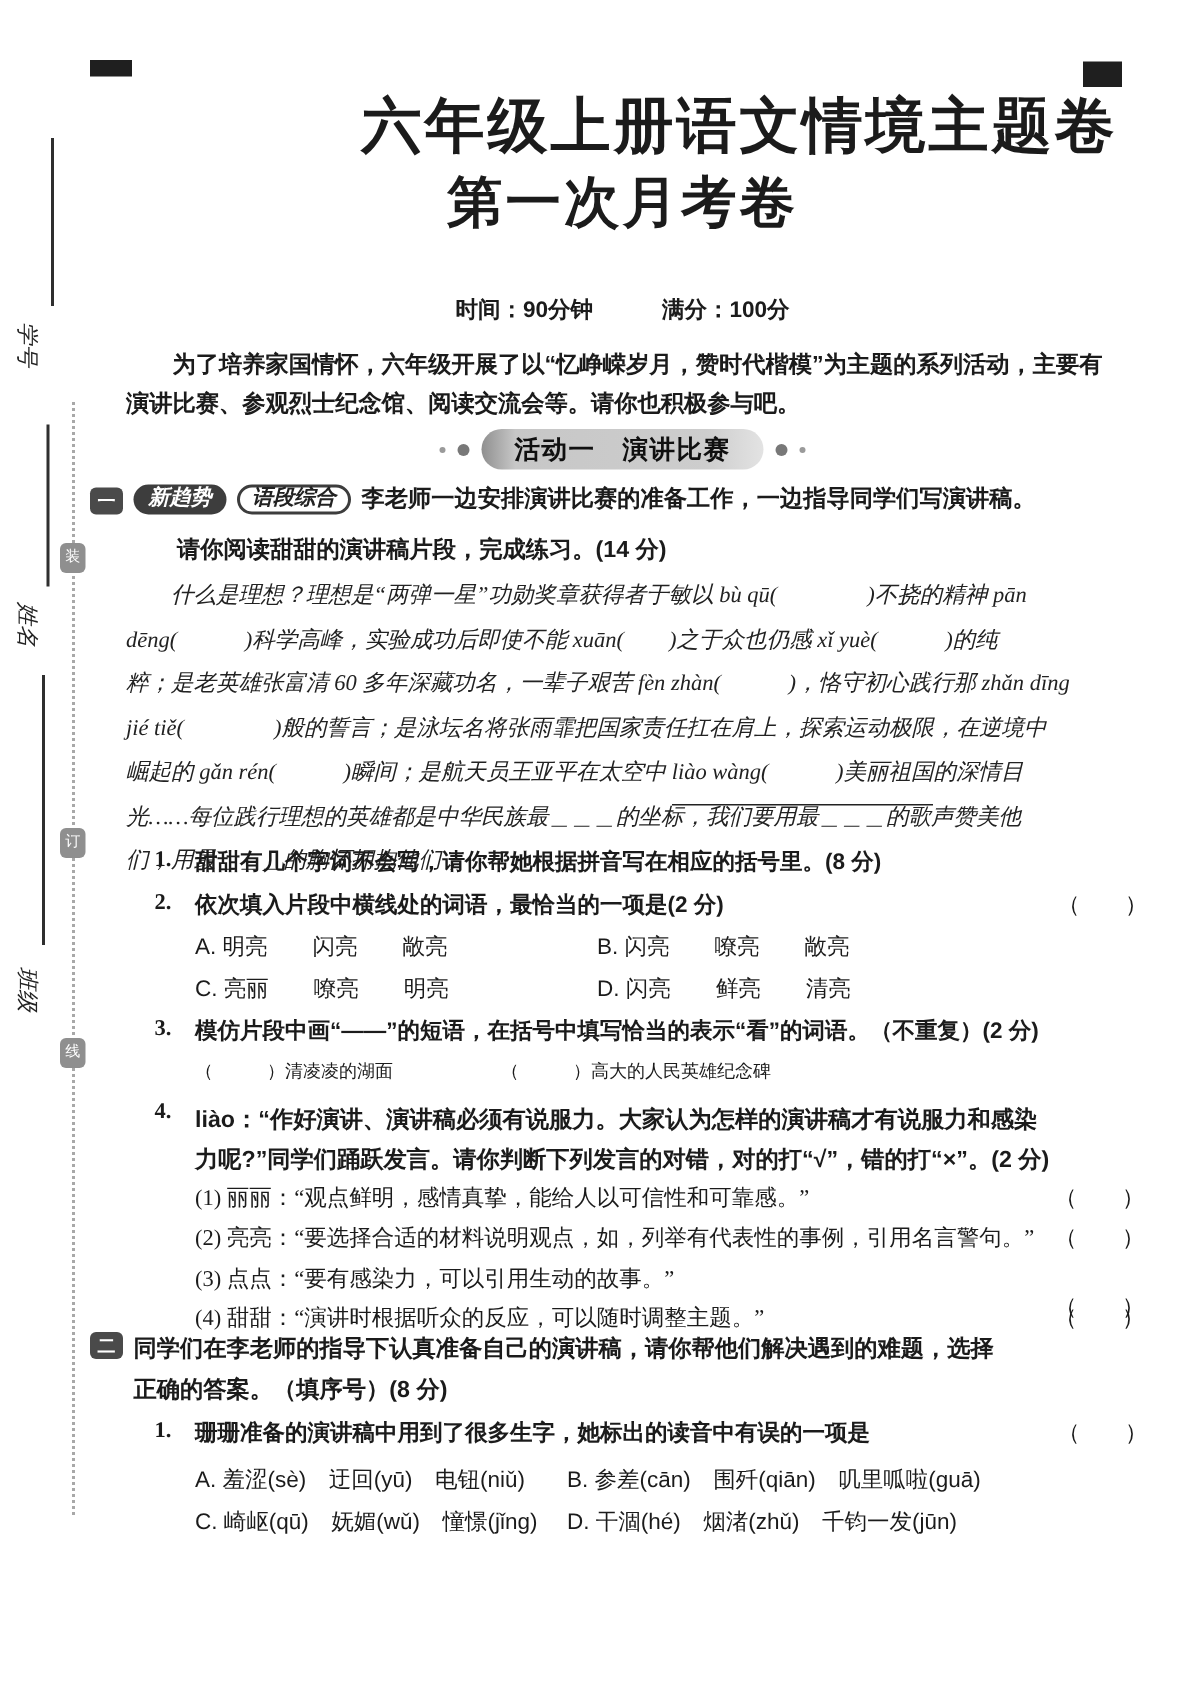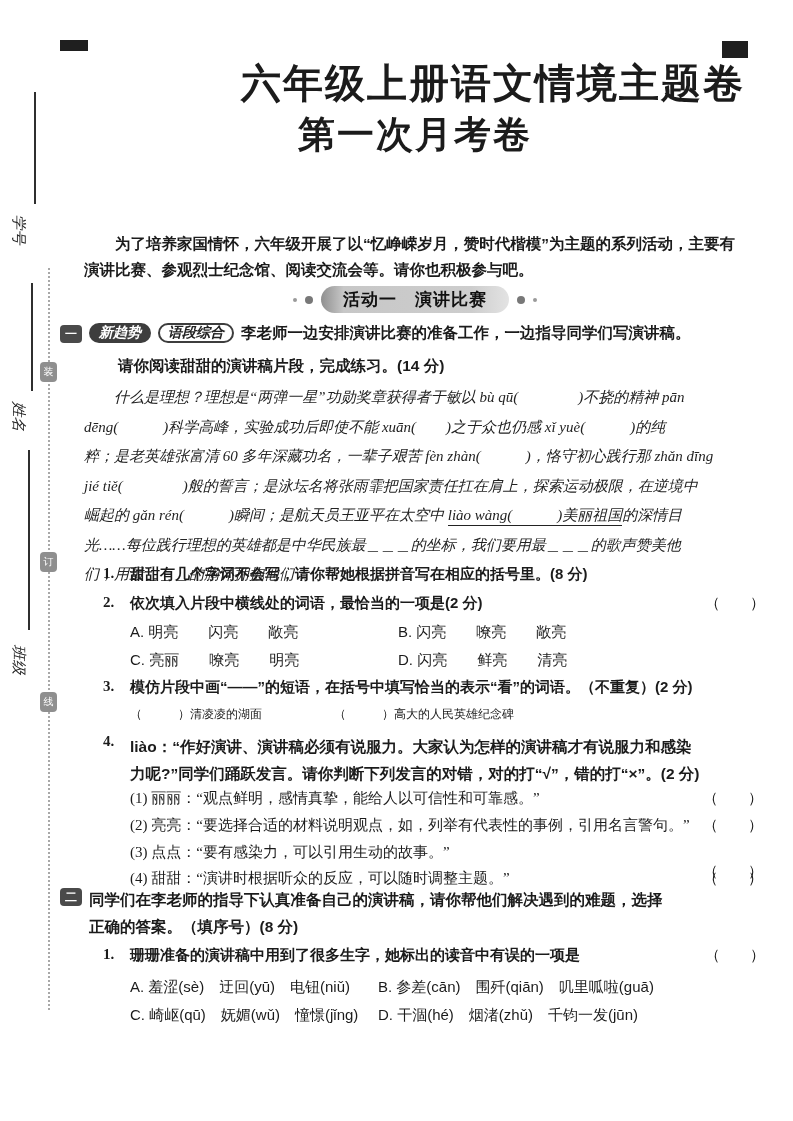--- a/index.html
+++ b/index.html
@@ -51,21 +51,21 @@
                  font-size:14px;font-weight:bold;font-style:italic;line-height:16px;color:#222;}
   .lead-bold{font-family:"Liberation Sans",sans-serif;font-weight:bold;font-size:15.5px;line-height:22px;}
   .lead-lines div{font-family:"Liberation Sans",sans-serif;font-weight:bold;font-size:15.5px;line-height:27px;}
   .sub-lead{position:absolute;left:118px;top:356px;font-family:"Liberation Sans",sans-serif;
             font-weight:bold;font-size:15.5px;}
 
   
   .passage{position:absolute;left:84px;top:383px;width:680px;font-size:15px;line-height:29.5px;
            font-style:italic;color:#222;}
   .p-line.indent{text-indent:2em;}
-  .uline{border-bottom:1.5px solid #222;padding-bottom:2px;}
+  .uline{border-bottom:1.5px solid #222;padding-bottom:13px;}
 
   
   .q{position:absolute;left:103px;width:662px;display:flex;font-size:15px;}
   .q-num{flex:none;width:27px;font-weight:bold;}
   .q-text{font-family:"Liberation Sans",sans-serif;font-weight:bold;font-size:15px;text-align:center;}
   .q-blank{margin-left:auto;font-weight:normal;white-space:nowrap;}
   .opt-grid{position:absolute;left:130px;display:grid;row-gap:7px;font-size:15px;line-height:21px;
             font-family:"Liberation Sans",sans-serif;}
   .serif-line{position:absolute;left:130px;font-size:12px;}
   .sub-item{position:absolute;left:130px;width:633px;display:flex;font-size:15px;white-space:nowrap;}
@@ -92,20 +92,23 @@
   <div class="binding-line"></div>
   <div class="stamp" style="top:362px;">装</div>
   <div class="stamp" style="top:552px;">订</div>
   <div class="stamp" style="top:692px;">线</div>
 
   <div class="scan-mark" style="left:60px;top:40px;width:28px;height:11px;"></div>
   <div class="scan-mark" style="left:722px;top:41px;width:26px;height:17px;"></div>
 
   <div class="title">六年级上册语文情境主题卷</div>
   <div class="subtitle">第一次月考卷</div>
+  <div class="meta">
+    <span>时间：90分钟</span><span class="gap"></span><span>满分：100分</span>
+  </div>
 
   <div class="intro">
     <div class="l1">为了培养家国情怀，六年级开展了以“忆峥嵘岁月，赞时代楷模”为主题的系列活动，主要有</div>
     <div>演讲比赛、参观烈士纪念馆、阅读交流会等。请你也积极参与吧。</div>
   </div>
 
   <div class="banner-row">
     <span class="dot-sm"></span>
     <span class="dot-lg"></span>
     <span class="banner-pill">活动一　演讲比赛</span>

